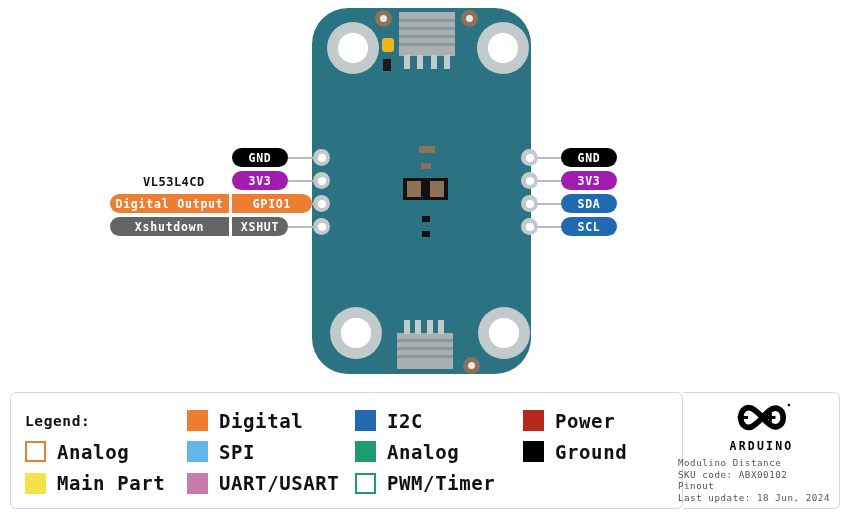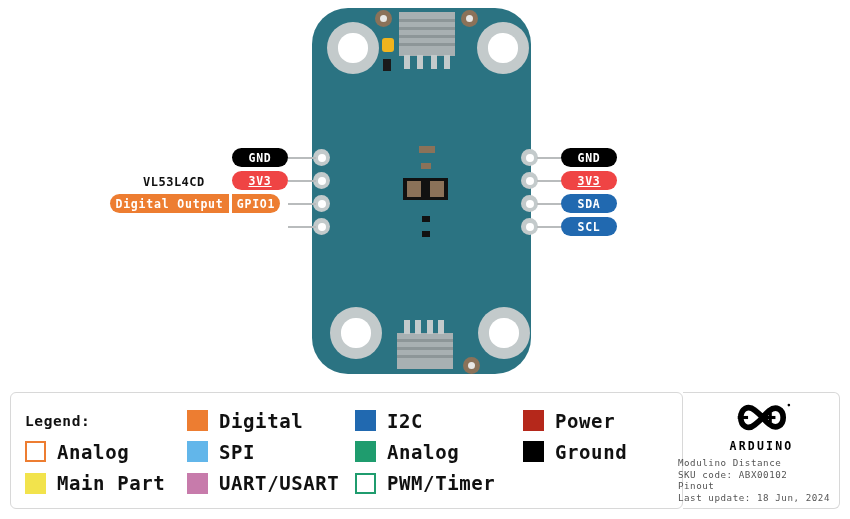--- a/index.html
+++ b/index.html
@@ -152,21 +152,21 @@
     height: 19px;
     border-radius: 10px;
     display: flex; align-items: center; justify-content: center;
     font-size: 11.5px;
     font-weight: bold;
     letter-spacing: 0.8px;
     color: #ffffff;
     white-space: nowrap;
   }
   .pill.black { background: #000000; }
-  .pill.power { background: #ef4444; text-decoration: underline; }
+  .pill.power { background: #a21caf; }
   .pill.i2c   { background: #2169b0; }
 
   
   .row-pair {
     position: absolute;
     height: 19px;
     display: flex;
     align-items: stretch;
   }
   .row-pair .seg {
@@ -319,23 +319,28 @@
     <div class="lead" style="left:288px; top:203px; width:28px;"></div>
     <div class="lead" style="left:288px; top:226px; width:28px;"></div>
 
     <div class="pill black" style="left:232px; top:148px; width:56px;">GND</div>
 
     <div class="pill power" style="left:232px; top:171px; width:56px;">3V3</div>
 
     <div class="row-pair" style="left:110px; top:194px;">
       <div class="seg left digital" style="width:119px;">Digital Output</div>
       <div class="gap"></div>
-      <div class="seg right digital" style="width:48px;">GPIO1</div>
-    </div>
-
+      <div class="seg right digital" style="width:80px;">GPIO1</div>
+    </div>
+
+    <div class="row-pair" style="left:110px; top:217px;">
+      <div class="seg left grey" style="width:119px;">Xshutdown</div>
+      <div class="gap"></div>
+      <div class="seg right grey" style="width:56px;">XSHUT</div>
+    </div>
 
     <div class="part-label" style="left:143px; top:175px;">VL53L4CD</div>
 
     <div class="pin-pad" style="left:521px; top:149px;"></div>
     <div class="pin-pad" style="left:521px; top:172px;"></div>
     <div class="pin-pad" style="left:521px; top:195px;"></div>
     <div class="pin-pad" style="left:521px; top:218px;"></div>
 
     <div class="lead" style="left:537px; top:157px; width:28px;"></div>
     <div class="lead" style="left:537px; top:180px; width:28px;"></div>

